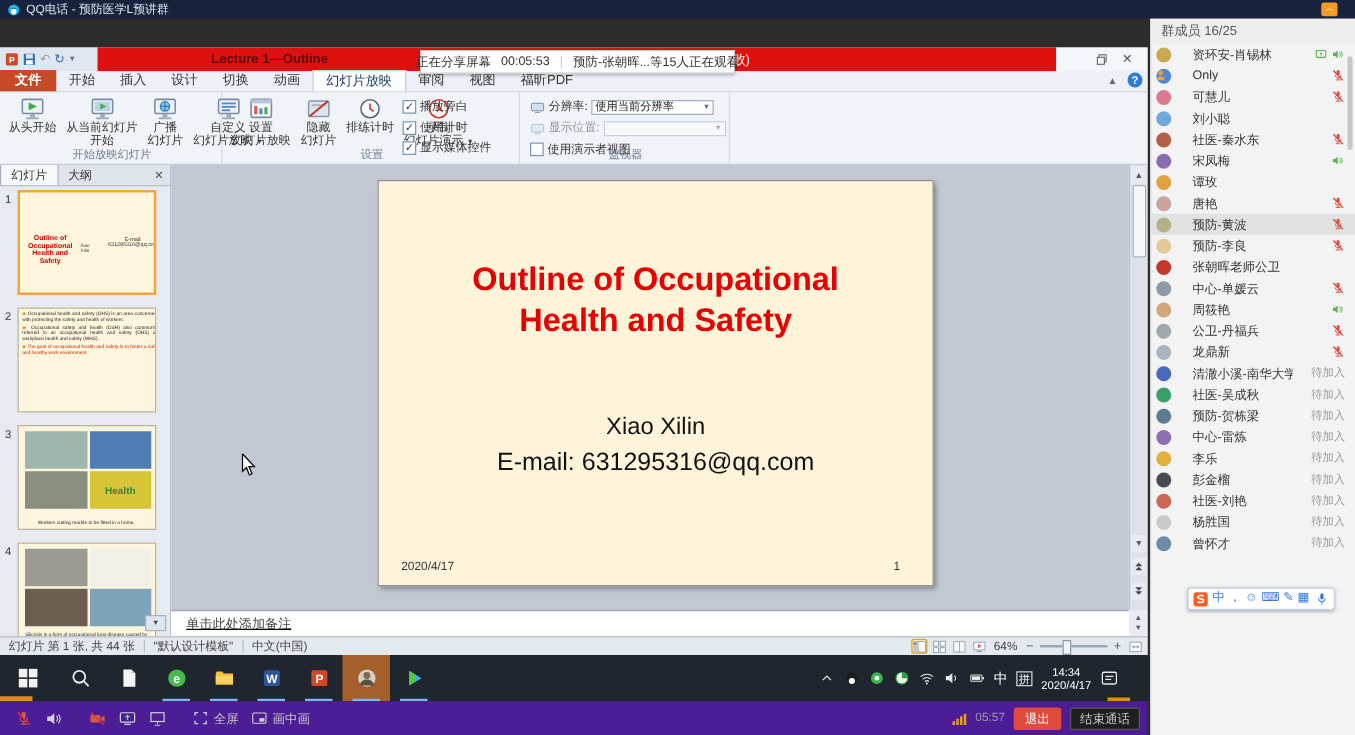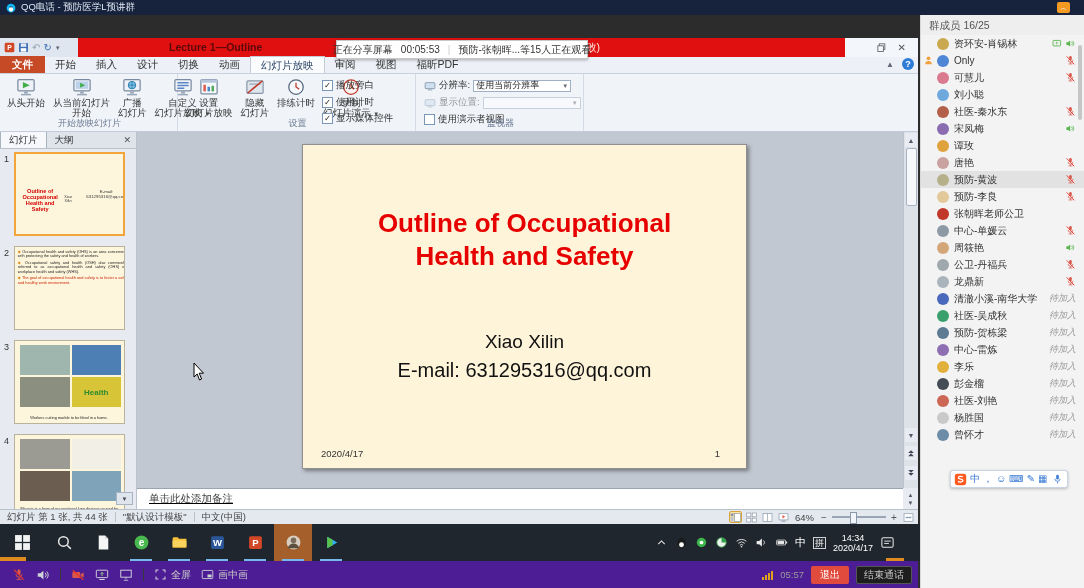--- a/index.html
+++ b/index.html
@@ -122,26 +122,26 @@
   #cb-right{position:absolute;right:6px;top:0;height:27px;display:flex;align-items:center;gap:7px;}
   #cb-time{color:#9a9a9a;font-size:9.5px;}
   #btn-exit{background:#e14b3d;color:#fff;font-size:10px;padding:2px 9px;border-radius:2px;}
   #btn-end{background:#1e1e1e;color:#c9c9c9;font-size:10px;padding:1px 7px;border:1px solid #555;border-radius:2px;}
   .sigbars{display:flex;align-items:flex-end;gap:1px;height:10px;}
   .sigbars i{width:2px;background:#e0a21d;display:block;}
 
   
   #sidebar{left:920px;top:15px;width:164px;height:573px;background:#f3f3f3;border-left:1px solid #d8d8d8;box-sizing:border-box;}
   #sb-hdr{height:20px;line-height:20px;font-size:10.5px;color:#555;padding-left:8px;background:#eee;}
-  .mrow{display:flex;align-items:center;height:17px;padding:0 8px 0 16px;position:relative;}
+  .mrow{display:flex;align-items:center;height:17px;padding:0 8px 0 4px;position:relative;gap:12px;}
   .mrow.hl{background:#e2e2e2;}
   .mrow .host{position:absolute;left:2px;width:11px;height:11px;}
   .avatar{width:12px;height:12px;border-radius:50%;margin-right:5px;flex:none;}
   .mname{font-size:10px;color:#333;white-space:nowrap;overflow:hidden;flex:1;}
-  .mstat{display:flex;align-items:center;gap:2px;margin-left:3px;font-style:italic;}
+  .mstat{display:flex;align-items:center;gap:2px;margin-left:3px;}
   .mstat .ic{width:11px;height:11px;}
   .pend{font-size:9px;color:#9a9a9a;white-space:nowrap;}
   #sb-scroll{position:absolute;left:1078px;top:45px;width:4px;height:75px;background:#c6c6c6;border-radius:2px;}
 
   
   #sogou{left:950px;top:470px;width:118px;height:18px;background:#fff;border:1px solid #c9d4e4;border-radius:3px;box-shadow:0 1px 3px rgba(0,0,0,.25);display:flex;align-items:center;gap:3px;padding:0 3px;box-sizing:border-box;}
   #sogou .g{color:#3a7bd5;font-size:10px;line-height:1;}
   #sogou .ic{width:13px;height:13px;}
 
   

